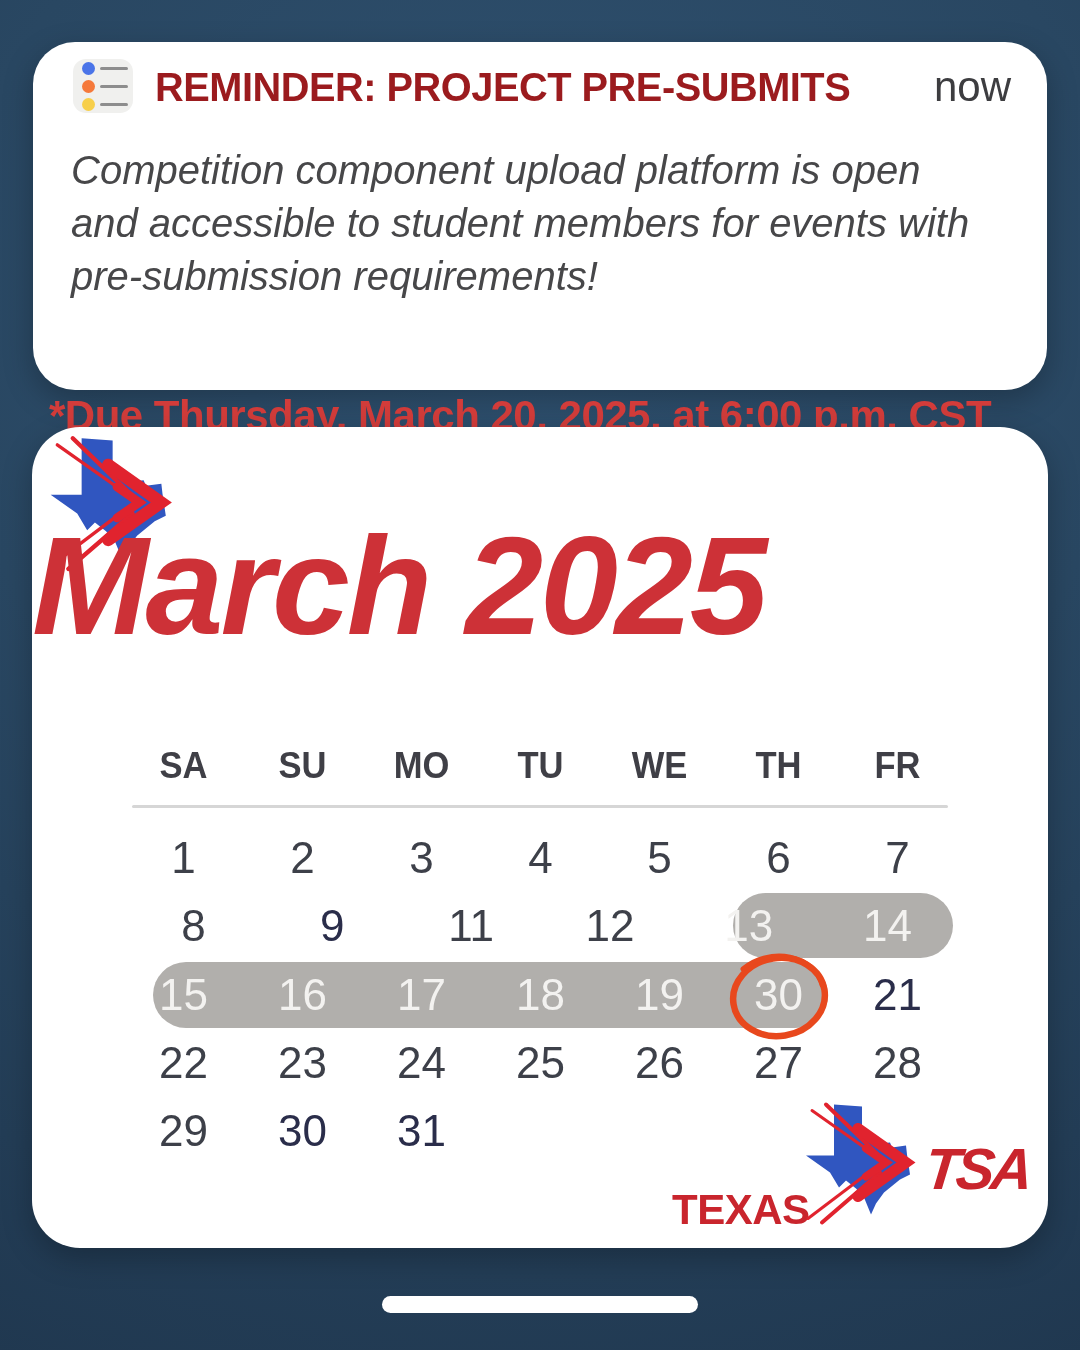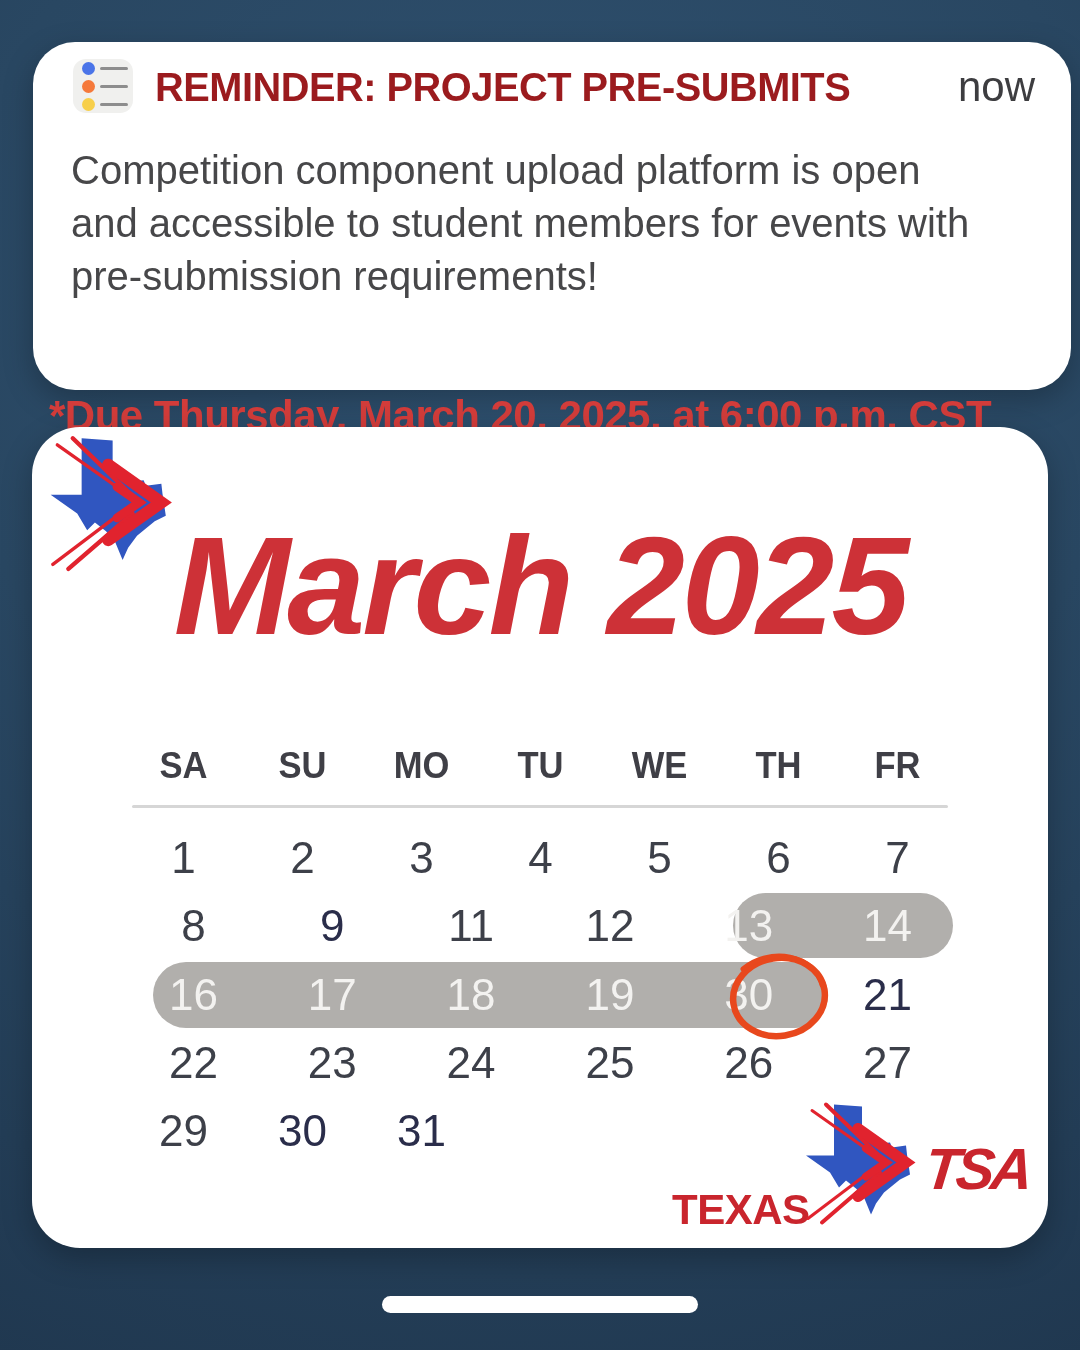--- a/index.html
+++ b/index.html
@@ -5,41 +5,41 @@
   html,body{margin:0;padding:0;background:#16283a;}
   .stage{
     position:relative;width:1080px;height:1350px;overflow:hidden;
     font-family:"Liberation Sans", sans-serif;
     background:radial-gradient(115% 85% at 50% 24%,
       var(--background-top,#2f5170) 0%, #294762 48%, var(--background-bottom,#203850) 100%);
   }
   .card{position:absolute;background:var(--card-bg,#ffffff);}
   
   .notif{left:33px;top:42px;width:1014px;height:348px;border-radius:42px;
-         box-shadow:0 10px 30px rgba(0,0,0,.25);padding-left:24px;}
+         box-shadow:0 10px 30px rgba(0,0,0,.25);}
   .app-icon{position:absolute;left:40px;top:17px;width:60px;height:54px;border-radius:13px;
             background:#f0f0ee;display:flex;flex-direction:column;justify-content:center;gap:5px;padding:0;}
   .app-icon .row{display:flex;align-items:center;gap:5px;margin-left:9px;}
   .app-icon .dot{width:13px;height:13px;border-radius:50%;}
   .app-icon .line{width:28px;height:3px;background:#8d8d8d;border-radius:2px;}
   .dot-blue{background:#4a74e8;} .dot-orange{background:#f5793b;} .dot-yellow{background:#f7cf4a;}
   .notif-title{position:absolute;left:122px;top:20px;height:50px;line-height:50px;
     font-size:41px;font-weight:bold;letter-spacing:-.5px;color:var(--title-dark-red,#9b1b1e);
     transform:scaleX(.97);transform-origin:left center;white-space:nowrap;}
   .notif-time{position:absolute;right:36px;top:20px;height:50px;line-height:50px;
     font-size:42px;font-weight:normal;color:var(--timestamp-text,#3d3d40);}
   .notif-body{position:absolute;left:38px;top:102px;width:925px;
-    font-size:40px;line-height:53px;color:var(--body-text,#474749);}
+    font-size:40px;font-style:italic;line-height:53px;color:var(--body-text,#474749);}
   .notif-due{position:absolute;left:16px;top:322px;width:990px;white-space:nowrap;
     font-size:42px;font-weight:bold;letter-spacing:-.5px;color:var(--alert-red,#d23c3a);margin-top:28px;}
   
   .cal{left:32px;top:427px;width:1016px;height:821px;border-radius:48px;
        box-shadow:0 10px 30px rgba(0,0,0,.25);}
   .cal-logo{position:absolute;left:12px;top:6px;width:155px;height:140px;}
-  .cal-title{position:absolute;left:0;top:84px;width:100%;text-align:center;
+  .cal-title{position:absolute;left:0;top:84px;width:100%;
     font-size:140px;line-height:150px;font-weight:bold;font-style:italic;letter-spacing:-3px;
     color:var(--march-red,#cd3137);white-space:nowrap;}
   .cal-headers{position:absolute;left:92px;top:307px;width:833px;height:48px;display:flex;margin-top:8px;}
   .cal-headers span{flex:1;text-align:center;line-height:48px;font-size:36px;font-weight:bold;
     color:var(--header-text,#3f3f46);transform:scaleX(.96);}
   .cal-divider{position:absolute;left:100px;top:378px;width:816px;height:3px;
     background:#d6d6d6;border-radius:2px;}
   .pill{position:absolute;background:var(--pill-gray,#b1afac);border-radius:33px;}
   .pill-a{left:701px;top:466px;width:220px;height:65px;}
   .pill-b{left:121px;top:535px;width:675px;height:66px;}
@@ -126,34 +126,36 @@
         </div>
         <div class="cal-row" style="top: 465.3px;">
           <div class="cal-cell">8</div>
           <div class="cal-cell dk">9</div>
           <div class="cal-cell">11</div>
           <div class="cal-cell">12</div>
           <div class="cal-cell hl">13</div>
           <div class="cal-cell hl">14</div>
         </div>
         <div class="cal-row" style="top: 533.6px;">
+          <div class="cal-cell hl">15</div>
           <div class="cal-cell hl">16</div>
           <div class="cal-cell hl">17</div>
           <div class="cal-cell hl">18</div>
           <div class="cal-cell hl">19</div>
           <div class="cal-cell hl">30</div>
           <div class="cal-cell dk">21</div>
         </div>
         <div class="cal-row" style="top: 601.9px;">
           <div class="cal-cell">22</div>
           <div class="cal-cell">23</div>
           <div class="cal-cell">24</div>
           <div class="cal-cell">25</div>
           <div class="cal-cell">26</div>
           <div class="cal-cell">27</div>
+          <div class="cal-cell">28</div>
         </div>
         <div class="cal-row" style="top: 670.2px;">
           <div class="cal-cell">29</div>
           <div class="cal-cell dk">30</div>
           <div class="cal-cell dk">31</div>
           <div class="cal-cell"></div>
           <div class="cal-cell"></div>
           <div class="cal-cell"></div>
           <div class="cal-cell"></div>
         </div>

